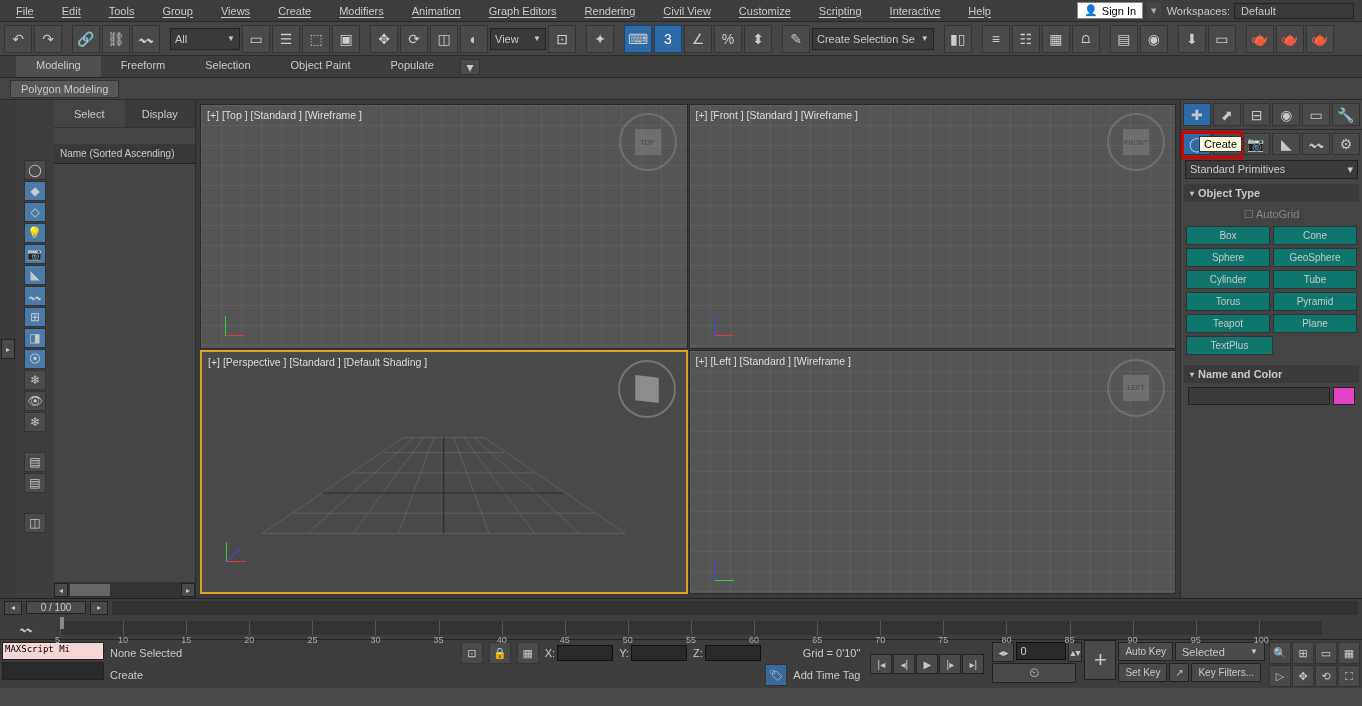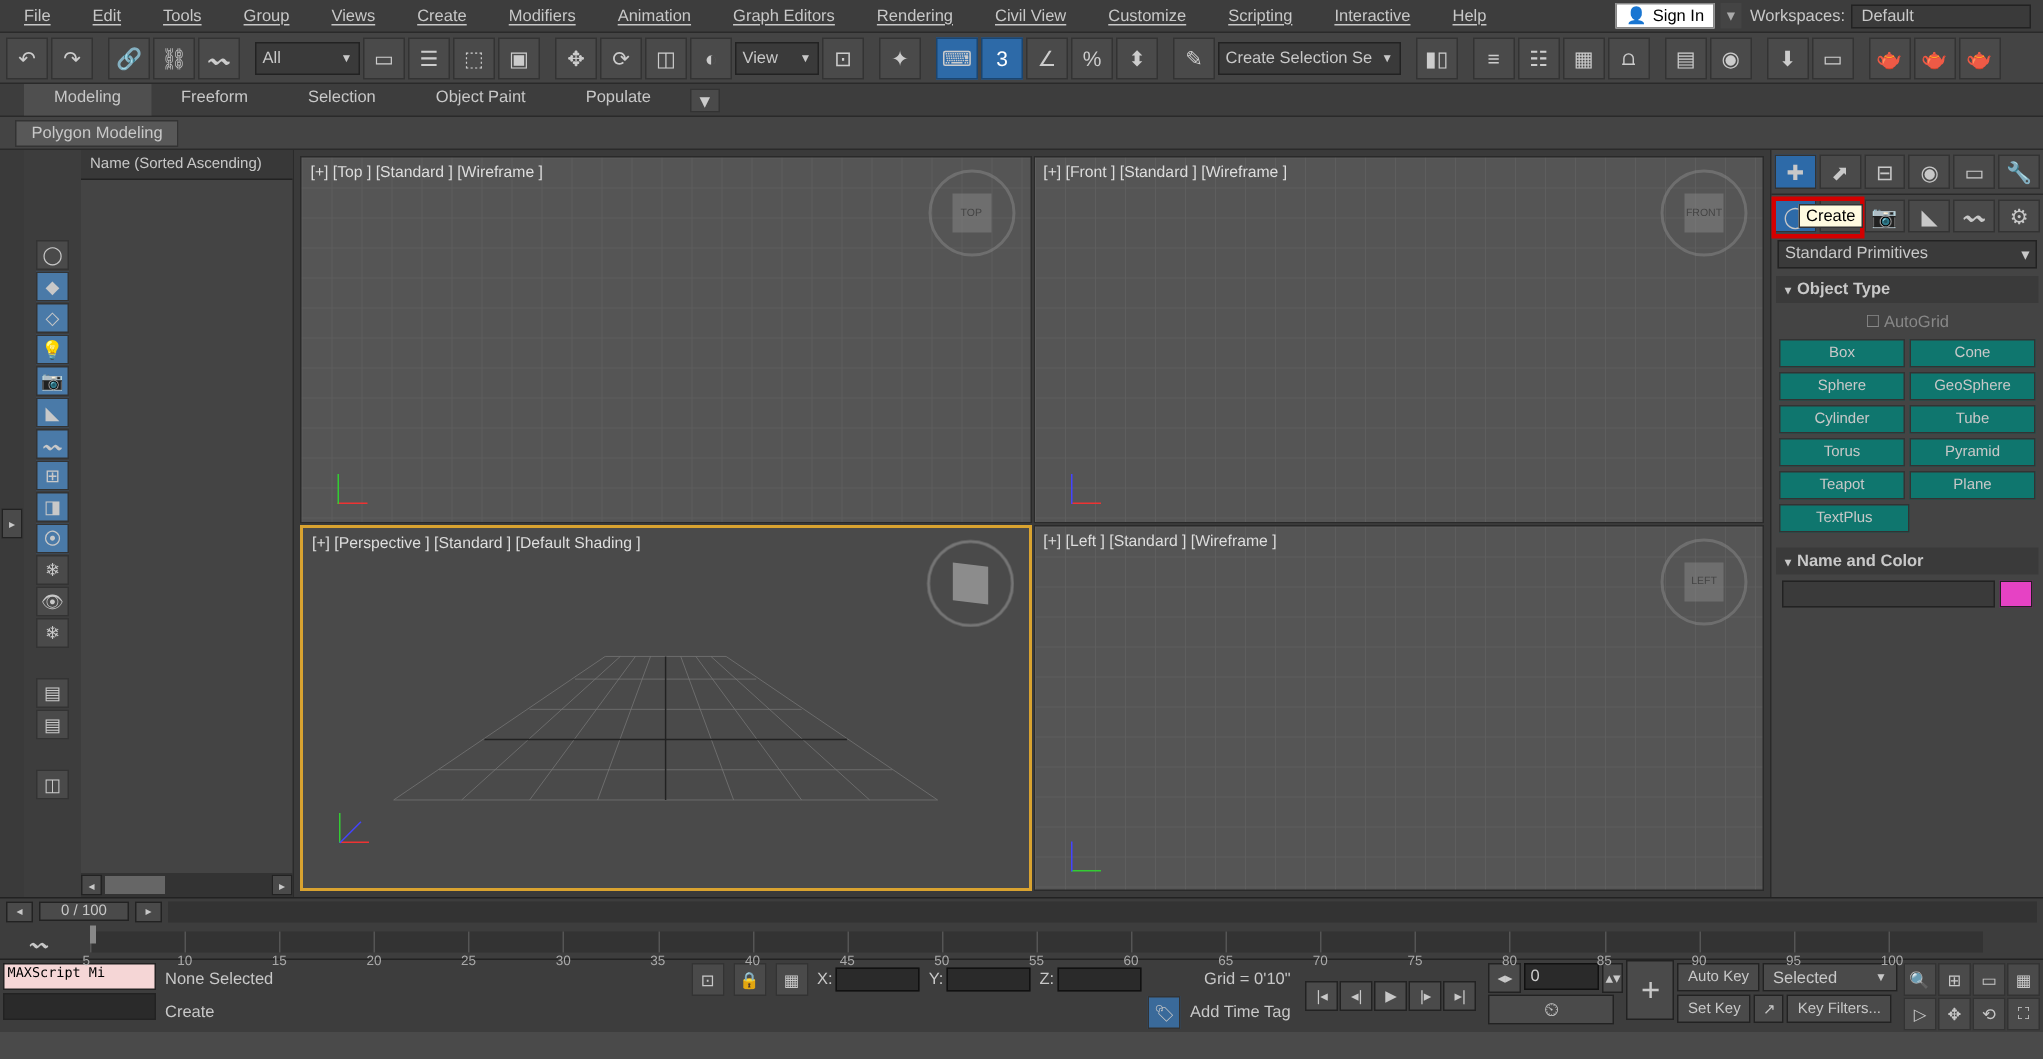--- a/index.html
+++ b/index.html
@@ -33,21 +33,21 @@
 
 .work { display:flex; height: 498px; }
 .left-sidebar { width: 180px; background:#444; border-right:1px solid #2a2a2a; display:flex;}
 .left-icons { width:38px; background:#3d3d3d; display:flex; flex-direction:column; align-items:center; padding-top:2px; gap:1px; position:relative;}
 .licon { width:22px; height:20px; display:flex; align-items:center; justify-content:center; border:1px solid #333; background:#4a4a4a; cursor:pointer; font-size:12px;}
 .licon.blue { background:#4a7aa8; }
 .left-panel { flex:1; display:flex; flex-direction:column;}
 .tab-row { display:flex; height:28px; border-bottom:1px solid #333;}
 .ptab { flex:1; display:flex; align-items:center; justify-content:center; cursor:pointer;}
 .ptab.active { background:#3a3a3a;}
-.name-header { padding:4px 6px; background:#383838; border-bottom:1px solid #222; font-size:10px;}
+.name-header { padding:4px 6px; background:#383838; border-bottom:1px solid #222; font-size:10px;margin-top:16px;}
 .scrollbox { flex:1; }
 .hscroll { height:16px; background:#333; display:flex; align-items:center;}
 .hscroll .arrow { width:14px; height:14px; background:#4a4a4a; border:1px solid #222; display:flex; align-items:center; justify-content:center; font-size:8px;}
 .hscroll .thumb { width:40px; height:12px; background:#666; margin-left:2px;}
 .left-stub { width:16px; background:#3a3a3a; display:flex; flex-direction:column; justify-content:center; align-items:center;}
 .left-stub .btn { width:14px; height:20px; background:#4a4a4a; border:1px solid #222; margin:1px 0; font-size:8px; display:flex; align-items:center; justify-content:center;}
 
 
 .viewports { flex:1; display:grid; grid-template-columns: 1fr 1fr; grid-template-rows: 1fr 1fr; gap:1px; padding:4px; background:#3a3a3a;}
 .vp { background:#555; position:relative; border:1px solid #2a2a2a; overflow:hidden;}
@@ -238,20 +238,24 @@
       <span class="licon">❄</span>
       <span class="licon">👁</span>
       <span class="licon">❄</span>
       <div style="height:18px"></div>
       <span class="licon">▤</span>
       <span class="licon">▤</span>
       <div style="height:18px"></div>
       <span class="licon">◫</span>
     </div>
     <div class="left-panel">
+      <div class="tab-row">
+        <span class="ptab">Select</span>
+        <span class="ptab active">Display</span>
+      </div>
       <div class="name-header">Name (Sorted Ascending)</div>
       <div class="scrollbox"></div>
       <div class="hscroll">
         <span class="arrow">◂</span>
           <span class="thumb"></span>
           <span style="flex:1"></span>
           <span class="arrow">▸</span>
       </div>
     </div>
   </div>

